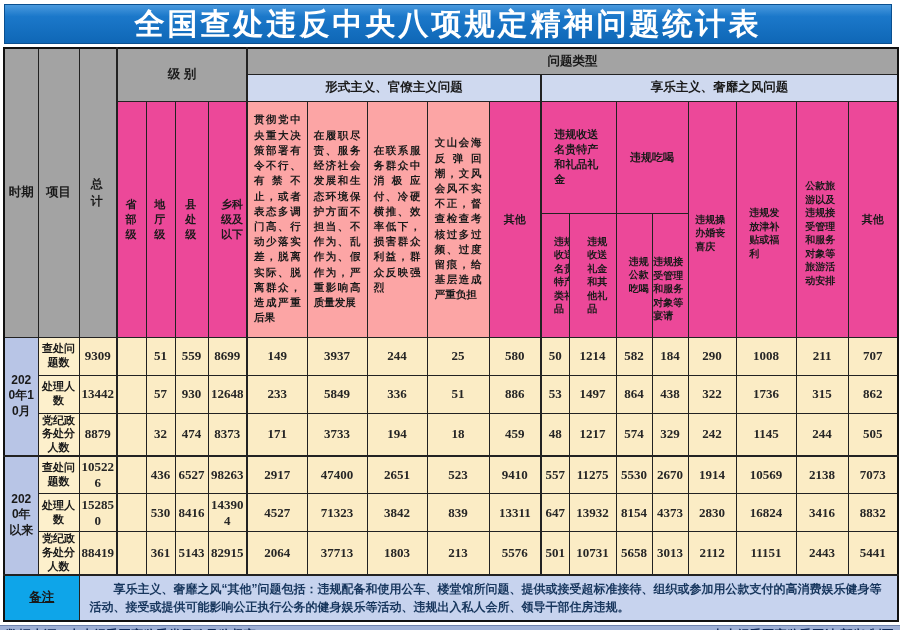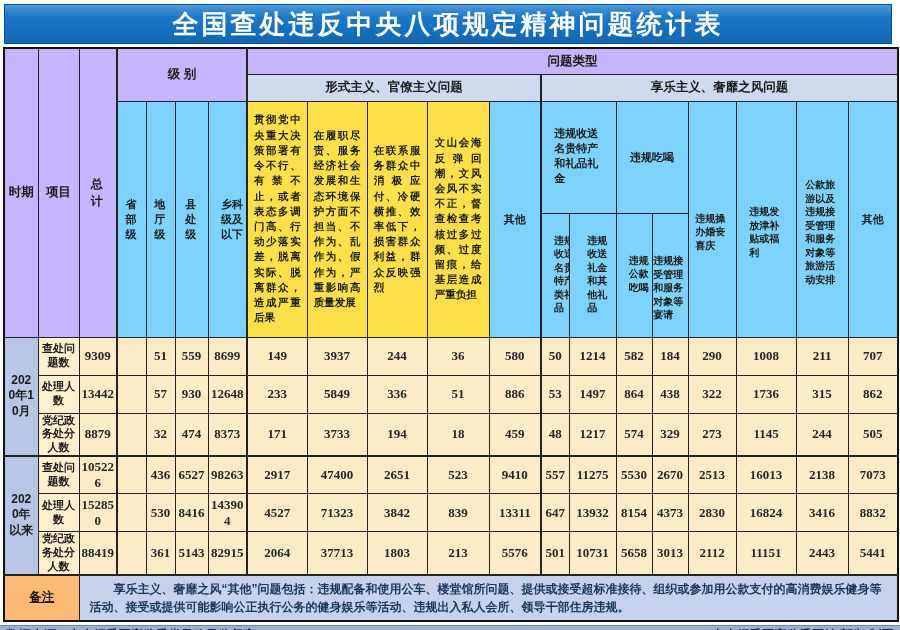--- a/index.html
+++ b/index.html
@@ -1,44 +1,44 @@
 <!DOCTYPE html>
 <html><head>
 <meta charset="utf-8">
 <style>
   html,body{margin:0;padding:0;background:#fff;}
   body{width:900px;height:630px;font-family:"Liberation Sans","DejaVu Sans",sans-serif;color:#1a1a1a;overflow:hidden;}
   .page{padding:4px 3px 0 3px;}
   .title-bar{margin:0 5px 3px 1px;height:38px;line-height:38px;text-align:center;color:#fff;
-    font-size:26px;font-weight:bold;letter-spacing:3px;
+    font-size:30px;font-weight:bold;letter-spacing:3px;
     background:linear-gradient(180deg,#4a9ade 0%,#1b78ca 30%,#0f67b6 100%);
     border:1px solid #0a4f8f;}
   table{border-collapse:collapse;table-layout:fixed;width:894px;}
   th,td{border:1px solid #222;text-align:center;vertical-align:middle;padding:0;overflow:hidden;
     word-break:break-all;font-weight:bold;}
   thead tr:nth-child(1){height:26px;}
   thead tr:nth-child(2){height:27px;}
   thead tr:nth-child(3){height:112px;}
   thead tr:nth-child(4){height:124px;}
   tbody tr{height:38px;}
   tr.noterow{height:46px;}
-  .hd{background:#c4b5fd;font-size:12.5px;}
+  .hd{background:#a3a3a3;font-size:12.5px;}
   .hm{background:#cfd9ef;font-size:12.5px;}
-  .hl{background:#7dd3fc;font-size:11px;font-family:Liberation Mono, monospace;}
-  .longtxt{background:#fde047;font-size:10.5px;line-height:1.45;text-align:center;}
+  .hl{background:#ec4899;font-size:11px;}
+  .longtxt{background:#fca5a5;font-size:10.5px;line-height:1.45;text-align:center;}
   .longtxt .w4{text-align:justify;}
   .w1,.w2,.w3,.w4{display:inline-block;text-align:left;vertical-align:middle;}
   .w1{width:1.15em;}.w2{width:2.25em;margin-left:12px;}.w3{width:3.35em;margin-top:28px;}.w4{width:4.45em;}
   .small{font-size:10px;line-height:1.35;}
   .n{background:#fbecc5;font-family:"Liberation Serif","DejaVu Serif",serif;font-size:13px;color:#262626;}
   .lbl{background:#fdf0cc;font-size:11px;line-height:1.25;padding:0 2px;}
   .per{background:#b8c5e6;font-size:12px;line-height:1.3;padding:16px 3px;}
   .gl{border-left-width:2px;}
   tr.sec td{border-top-width:2px;}
-  .notelabel{background:#fdba74;font-size:12.5px;border-top-width:2px;text-decoration:underline;}
+  .notelabel{background:#0ea5e9;font-size:12.5px;border-top-width:2px;text-decoration:underline;}
   .notetext{background:#c7d3ee;color:#17365d;font-size:12px;text-align:left;line-height:1.5;
     padding:3px 10px;text-indent:2em;border-top-width:2px;}
   .footer-bar{margin-top:3px;height:20px;background:#9eb0d6;border-top:1px solid #6d82ad;
     display:flex;justify-content:space-between;align-items:center;padding:0 6px;
     color:#0f2a5a;font-size:12.5px;font-weight:bold;}
   table{border:2px solid #111;}
 </style>
 </head>
 <body>
 
@@ -109,21 +109,21 @@
         <td class="per" rowspan="3">2020年10月</td>
         <td class="lbl">查处问题数</td>
         <td class="n">9309</td>
         <td class="n gl"></td>
         <td class="n">51</td>
         <td class="n">559</td>
         <td class="n">8699</td>
         <td class="n gl">149</td>
         <td class="n">3937</td>
         <td class="n">244</td>
-        <td class="n">36</td>
+        <td class="n">25</td>
         <td class="n">580</td>
         <td class="n gl">50</td>
         <td class="n">1214</td>
         <td class="n">582</td>
         <td class="n">184</td>
         <td class="n">290</td>
         <td class="n">1008</td>
         <td class="n">211</td>
         <td class="n">707</td>
       </tr>
@@ -157,21 +157,21 @@
         <td class="n">8373</td>
         <td class="n gl">171</td>
         <td class="n">3733</td>
         <td class="n">194</td>
         <td class="n">18</td>
         <td class="n">459</td>
         <td class="n gl">48</td>
         <td class="n">1217</td>
         <td class="n">574</td>
         <td class="n">329</td>
-        <td class="n">273</td>
+        <td class="n">242</td>
         <td class="n">1145</td>
         <td class="n">244</td>
         <td class="n">505</td>
       </tr>
       <tr class="sec">
         <td class="per" rowspan="3">2020年以来</td>
         <td class="lbl">查处问题数</td>
         <td class="n">105226</td>
         <td class="n gl"></td>
         <td class="n">436</td>
@@ -179,22 +179,22 @@
         <td class="n">98263</td>
         <td class="n gl">2917</td>
         <td class="n">47400</td>
         <td class="n">2651</td>
         <td class="n">523</td>
         <td class="n">9410</td>
         <td class="n gl">557</td>
         <td class="n">11275</td>
         <td class="n">5530</td>
         <td class="n">2670</td>
-        <td class="n">2513</td>
-        <td class="n">16013</td>
+        <td class="n">1914</td>
+        <td class="n">10569</td>
         <td class="n">2138</td>
         <td class="n">7073</td>
       </tr>
       <tr>
         <td class="lbl">处理人数</td>
         <td class="n">152850</td>
         <td class="n gl"></td>
         <td class="n">530</td>
         <td class="n">8416</td>
         <td class="n">143904</td>

